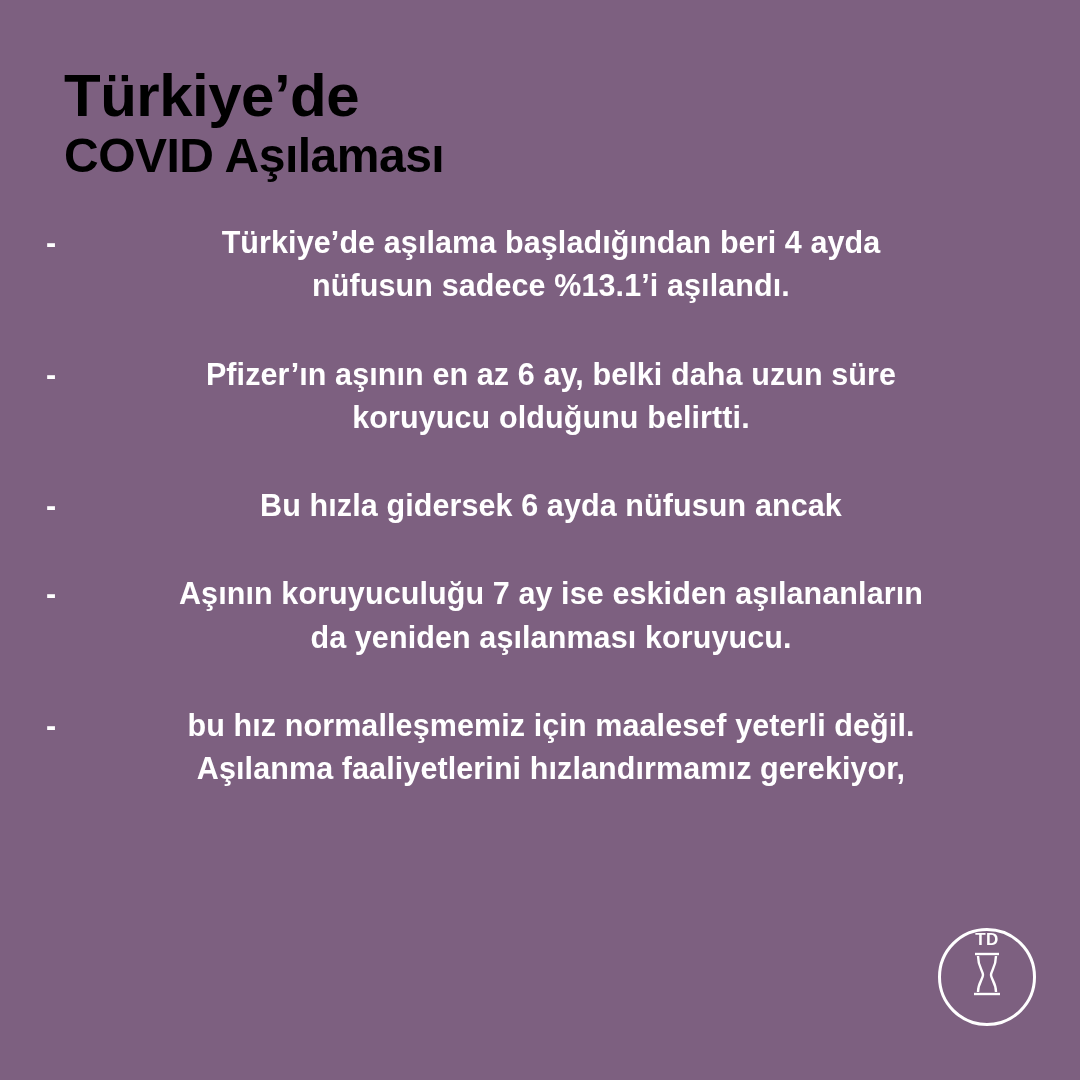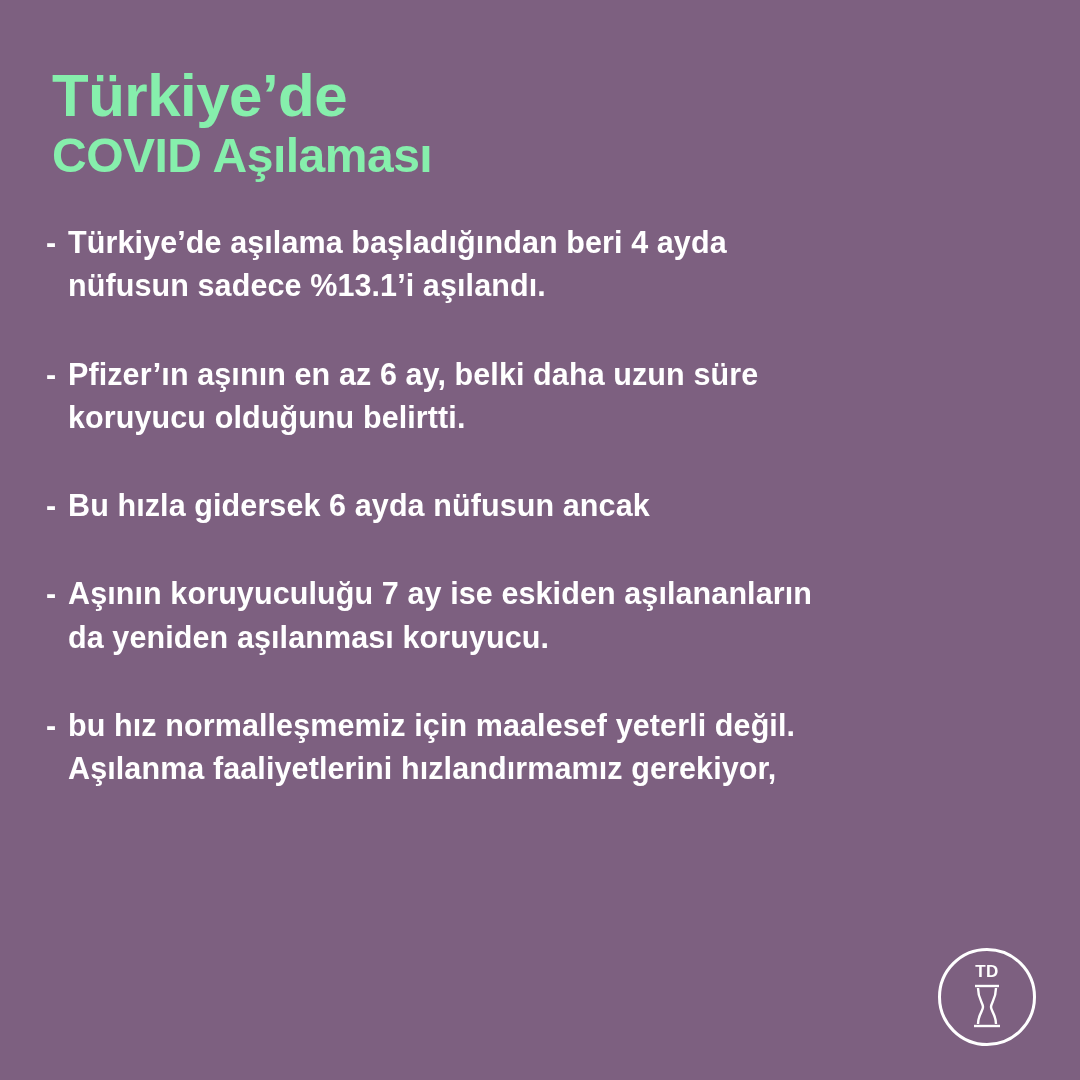--- a/index.html
+++ b/index.html
@@ -15,26 +15,26 @@
     position: relative;
   }
   .card {
     position: absolute;
     inset: 0;
     background: #7d6080;
     padding: 62px 46px 0 46px;
     box-sizing: border-box;
   }
   .title {
-    color: #86efac;
+    color: #000000;
     font-weight: bold;
     font-size: 62px;
     line-height: 1.12;
     letter-spacing: -0.5px;
-    margin: 0 0 38px 6px;
+    margin: 0 0 38px 18px;
   }
   .title .line {
     display: block;
     white-space: nowrap;
   }
   .title .line1 { font-size: 60px; }
   .title .line2 { font-size: 48px; }
 
   .bullets {
     margin: 0;
@@ -55,35 +55,35 @@
     flex: 0 0 auto;
     width: 22px;
     color: #ffffff;
   }
   .bullet .btext {
     flex: 1 1 auto;
   }
   .bullet .btext .row {
     display: block;
     white-space: nowrap;
+    text-align: center;
   }
 
   .logo {
     position: absolute;
     right: 44px;
-    bottom: 34px;
+    bottom: 54px;
     width: 98px;
     height: 98px;
     border-radius: 50%;
     border: 3px solid #ffffff;
     box-sizing: border-box;
     display: flex;
     flex-direction: column;
     align-items: center;
-    justify-content: center;
   }
   .logo .initials {
     color: #ffffff;
     font-size: 17px;
     font-weight: bold;
     letter-spacing: 0.5px;
     line-height: 1;
     margin-bottom: 3px;
   }
   .logo svg {

